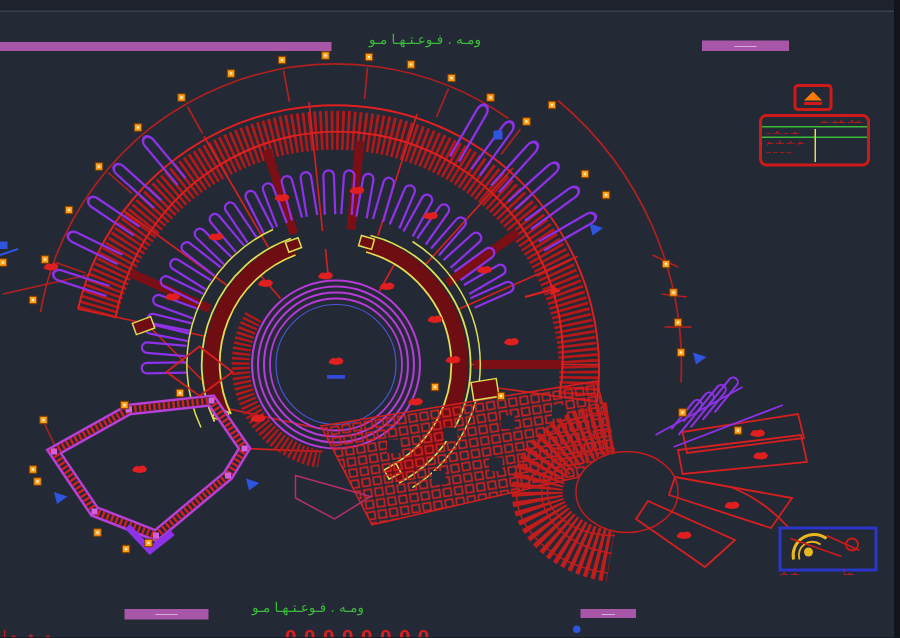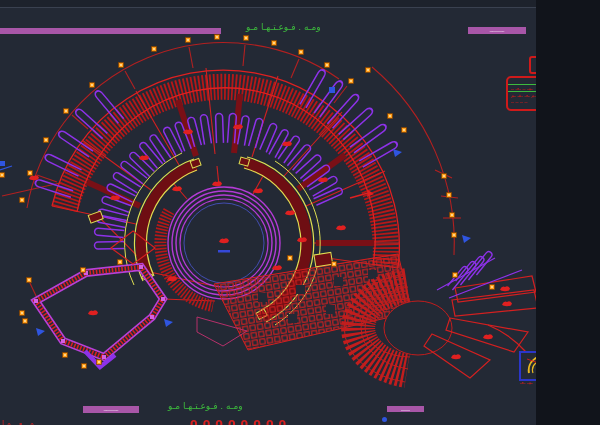--- a/index.html
+++ b/index.html
@@ -1,16 +1,16 @@
 <!DOCTYPE html>
 <html><head>
 <meta charset="utf-8">
 <style>
   html,body{margin:0;padding:0;background:#11141b;}
-  #app{position:relative;width:536px;height:425px;background:#232935;overflow:hidden;
+  #app{position:relative;width:596px;height:425px;background:#232935;overflow:hidden;
        font-family:"DejaVu Sans",sans-serif;}
   .abs{position:absolute;}
   #top-strip{left:0;top:0;width:600px;height:7px;background:#1d222c;border-bottom:1px solid #3a4150;}
   #plan-svg{left:0;top:0;}
   .mag-bar{background:#a856a8;}
   .green-text{color:#3dbb3d;font-size:9px;white-space:nowrap;letter-spacing:1px;}
   .badge{background:#a856a8;color:#eccdec;font-size:5px;line-height:7px;text-align:center;
          overflow:hidden;white-space:nowrap;letter-spacing:1px;}
   #north-box{left:529px;top:56px;width:22px;height:14px;border:2px solid #cf1a1a;border-radius:3px;
              display:flex;flex-direction:column;align-items:center;justify-content:center;}

